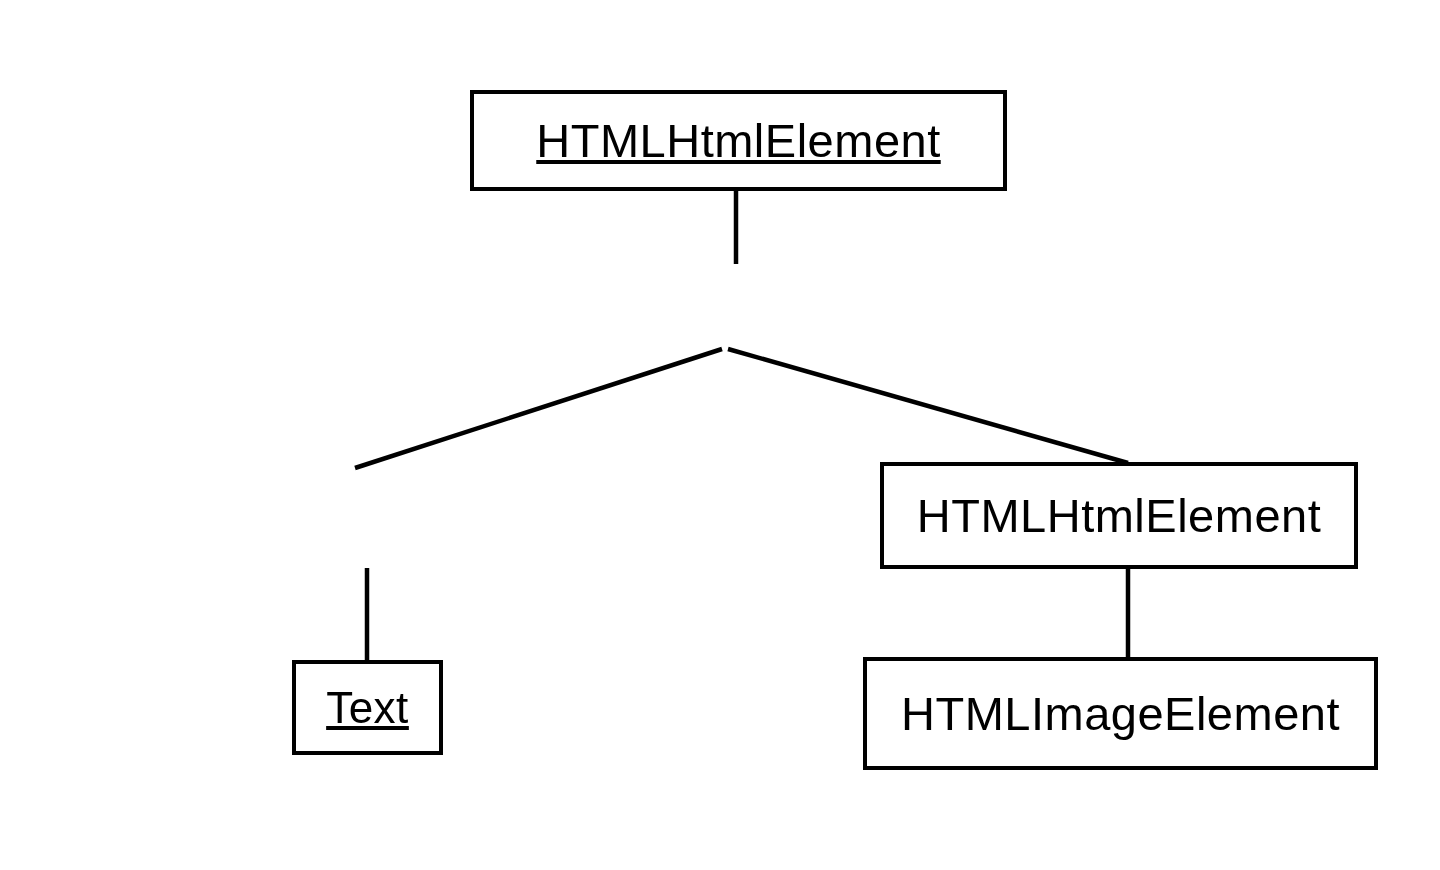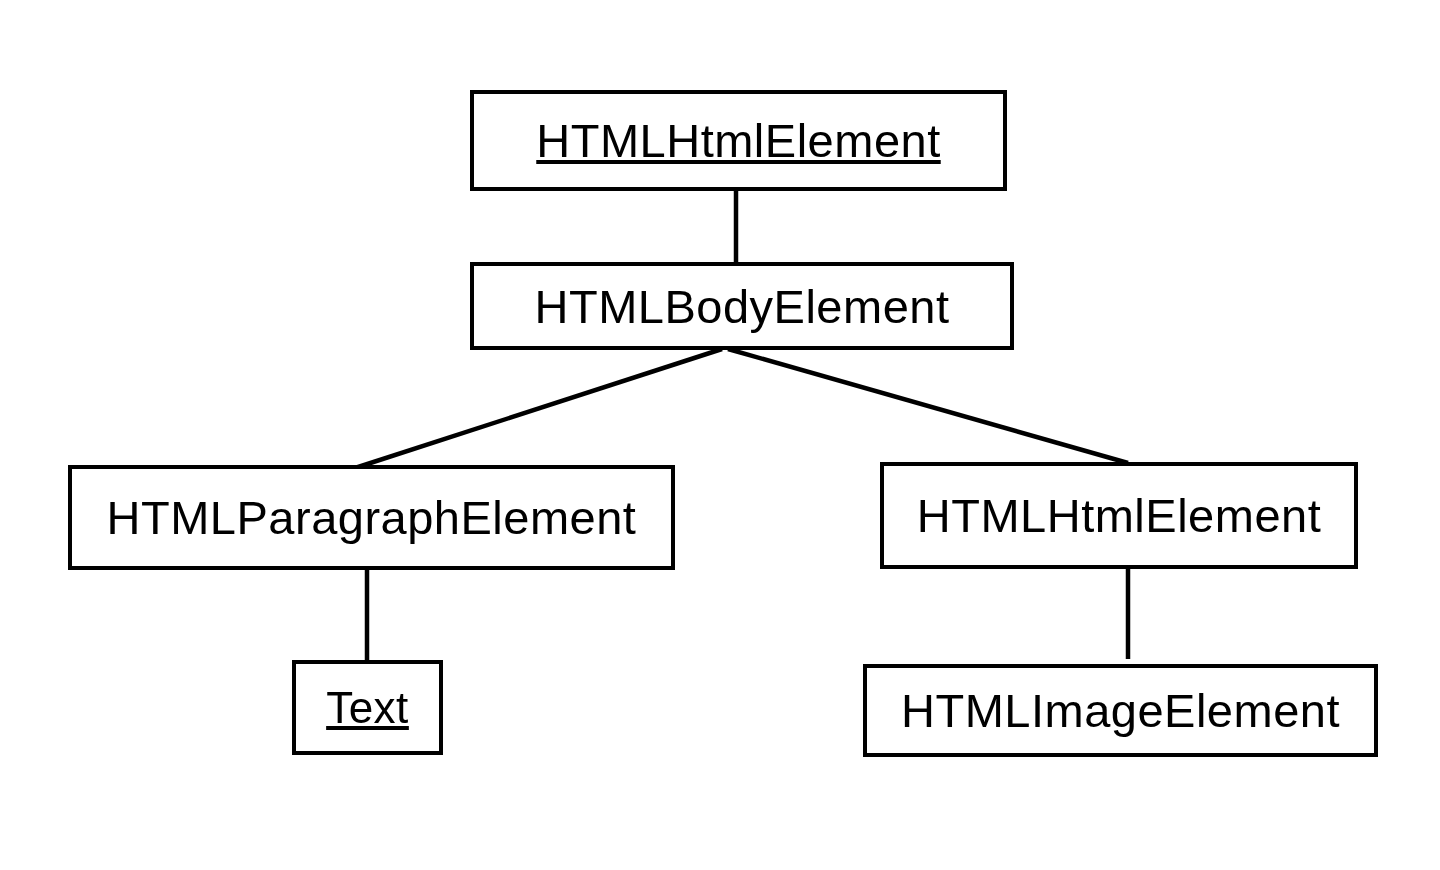--- a/index.html
+++ b/index.html
@@ -37,46 +37,40 @@
     justify-content: center;
     font-size: 47px;
     letter-spacing: 0.5px;
     white-space: nowrap;
   }
   .node-html      { left: 470px; top:  90px; width: 537px; height: 101px; text-decoration: underline; }
   .node-body      { left: 470px; top: 262px; width: 544px; height:  88px; }
   .node-paragraph { left:  68px; top: 465px; width: 607px; height: 105px; }
   .node-div       { left: 880px; top: 462px; width: 478px; height: 107px; }
   .node-text      { left: 292px; top: 660px; width: 151px; height:  95px; font-size: 44px; text-decoration: underline; }
-  .node-image     { left: 863px; top: 657px; width: 515px; height:  93px; margin-top: 7px; }
+  .node-image     { left: 863px; top: 657px; width: 515px; height:  113px; }
 </style>
 </head>
 <body>
 
 <div class="canvas">
 
   <svg class="connectors" viewBox="0 0 1440 870" xmlns="http://www.w3.org/2000/svg">
     <line x1="736" y1="189" x2="736" y2="264"></line>
     <line x1="722" y1="349" x2="355" y2="468"></line>
     <line x1="728" y1="349" x2="1128" y2="463"></line>
     <line x1="367" y1="568" x2="367" y2="662"></line>
     <line x1="1128" y1="567" x2="1128" y2="659"></line>
   </svg>
 
   <div class="node node-html">
     <span>HTMLHtmlElement</span>
   </div>
 
-  <div class="node node-body">
-    <span>HTMLBodyElement</span>
-  </div>
 
-  <div class="node node-paragraph">
-    <span>HTMLParagraphElement</span>
-  </div>
 
   <div class="node node-div">
     <span>HTMLHtmlElement</span>
   </div>
 
   <div class="node node-text">
     <span>Text</span>
   </div>
 
   <div class="node node-image">

